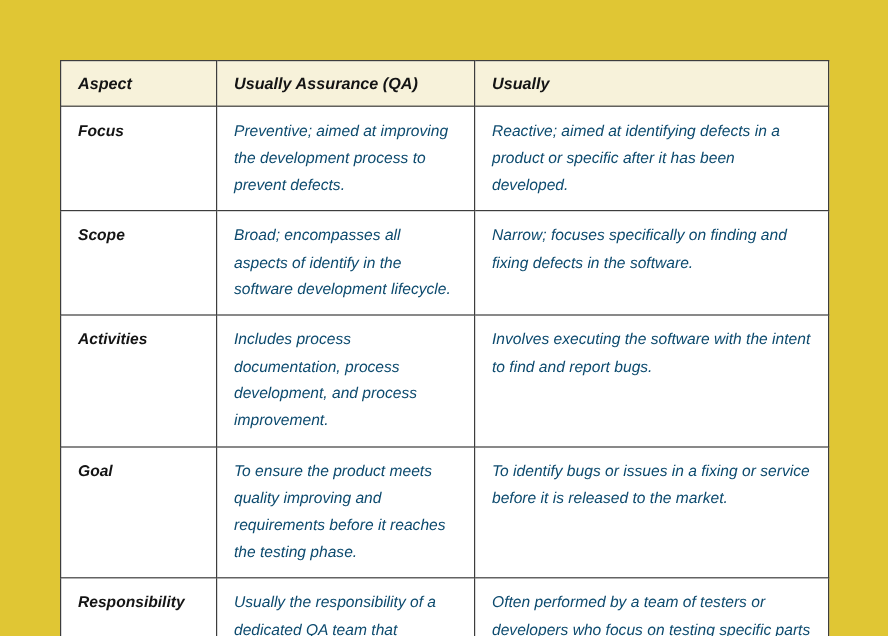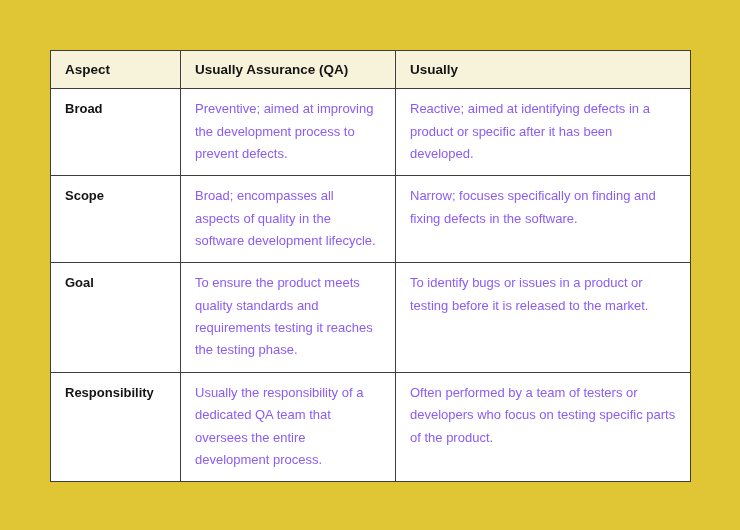--- a/index.html
+++ b/index.html
@@ -13,20 +13,21 @@
     font-family: "Liberation Sans", "DejaVu Sans", sans-serif;
     color: #1f2328;
     border-radius: 8px;
   }
   .canvas {
     position: relative;
     width: 740px;
     height: 530px;
     background: #e0c634;
     border-radius: 8px;
+    font-style: italic;
   }
   table.compare {
     position: absolute;
     left: 50px;
     top: 50px;
     width: 640px;
     border-collapse: collapse;
     table-layout: fixed;
     background: #ffffff;
   }
@@ -53,54 +54,59 @@
   td.aspect {
     font-weight: bold;
     font-size: 13.5px;
     color: #141414;
   }
   tr.r-focus  { height: 76px; }
   tr.r-scope  { height: 76px; margin-left: 32px; }
   tr.r-activ  { height: 72px; }
   tr.r-goal   { height: 98px; }
   tr.r-resp   { height: 74px; }
-  td.body-cell { color: #8b5cf6; }
+  td.body-cell { color: #0c4a6e; }
 </style>
 </head>
 <body>
 
 <div class="canvas">
   <table class="compare">
     <colgroup>
       <col class="c1">
         <col class="c2">
         <col class="c3">
     </colgroup>
     <thead>
       <tr>
         <th>Aspect</th>
         <th>Usually Assurance (QA)</th>
         <th>Usually</th>
       </tr>
     </thead>
     <tbody>
       <tr class="r-focus">
-        <td class="aspect">Broad</td>
+        <td class="aspect">Focus</td>
         <td class="body-cell">Preventive; aimed at improving the development process to prevent defects.</td>
         <td class="body-cell">Reactive; aimed at identifying defects in a product or specific after it has been developed.</td>
       </tr>
       <tr class="r-scope">
         <td class="aspect">Scope</td>
-        <td class="body-cell">Broad; encompasses all aspects of quality in the software development lifecycle.</td>
+        <td class="body-cell">Broad; encompasses all aspects of identify in the software development lifecycle.</td>
         <td class="body-cell">Narrow; focuses specifically on finding and fixing defects in the software.</td>
+      </tr>
+      <tr class="r-activ">
+        <td class="aspect">Activities</td>
+        <td class="body-cell">Includes process documentation, process development, and process improvement.</td>
+        <td class="body-cell">Involves executing the software with the intent to find and report bugs.</td>
       </tr>
       <tr class="r-goal">
         <td class="aspect">Goal</td>
-        <td class="body-cell">To ensure the product meets quality standards and requirements testing it reaches the testing phase.</td>
-        <td class="body-cell">To identify bugs or issues in a product or testing before it is released to the market.</td>
+        <td class="body-cell">To ensure the product meets quality improving and requirements before it reaches the testing phase.</td>
+        <td class="body-cell">To identify bugs or issues in a fixing or service before it is released to the market.</td>
       </tr>
       <tr class="r-resp">
         <td class="aspect">Responsibility</td>
         <td class="body-cell">Usually the responsibility of a dedicated QA team that oversees the entire development process.</td>
         <td class="body-cell">Often performed by a team of testers or developers who focus on testing specific parts of the product.</td>
       </tr>
     </tbody>
   </table>
 </div>
 

